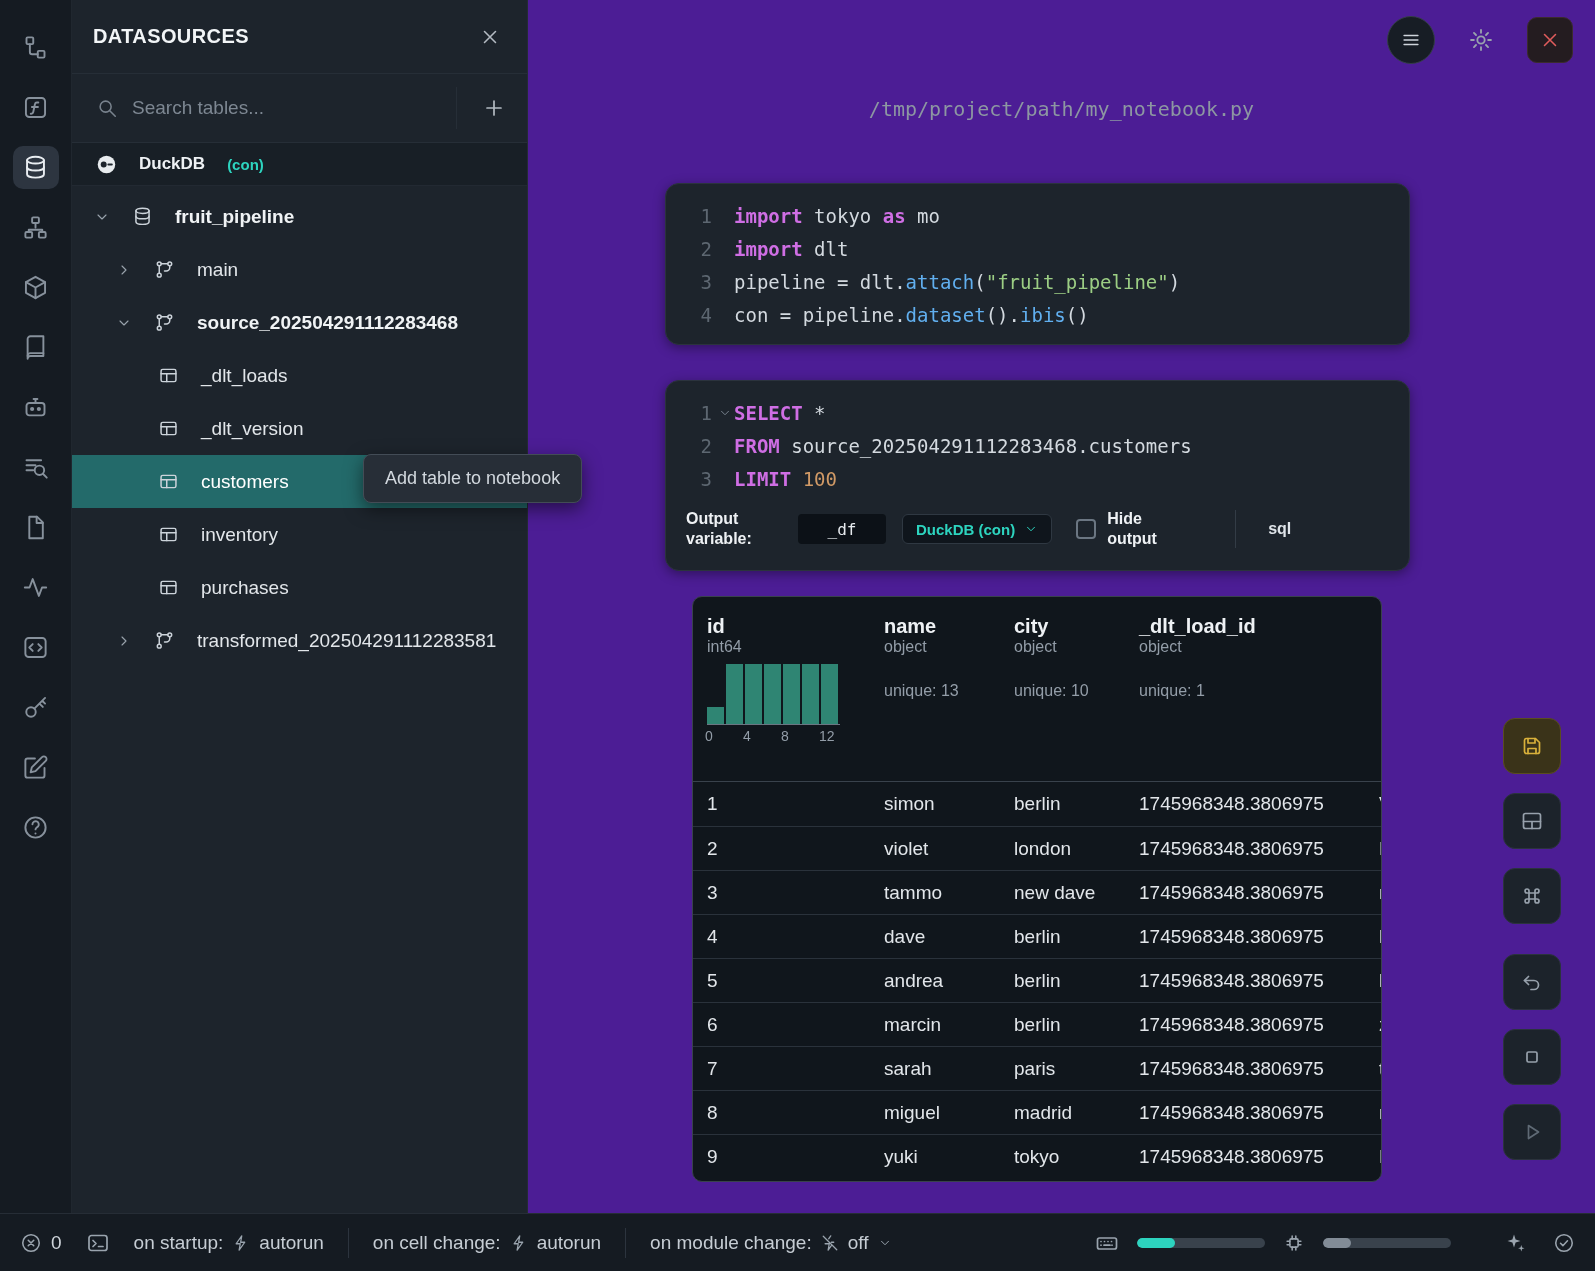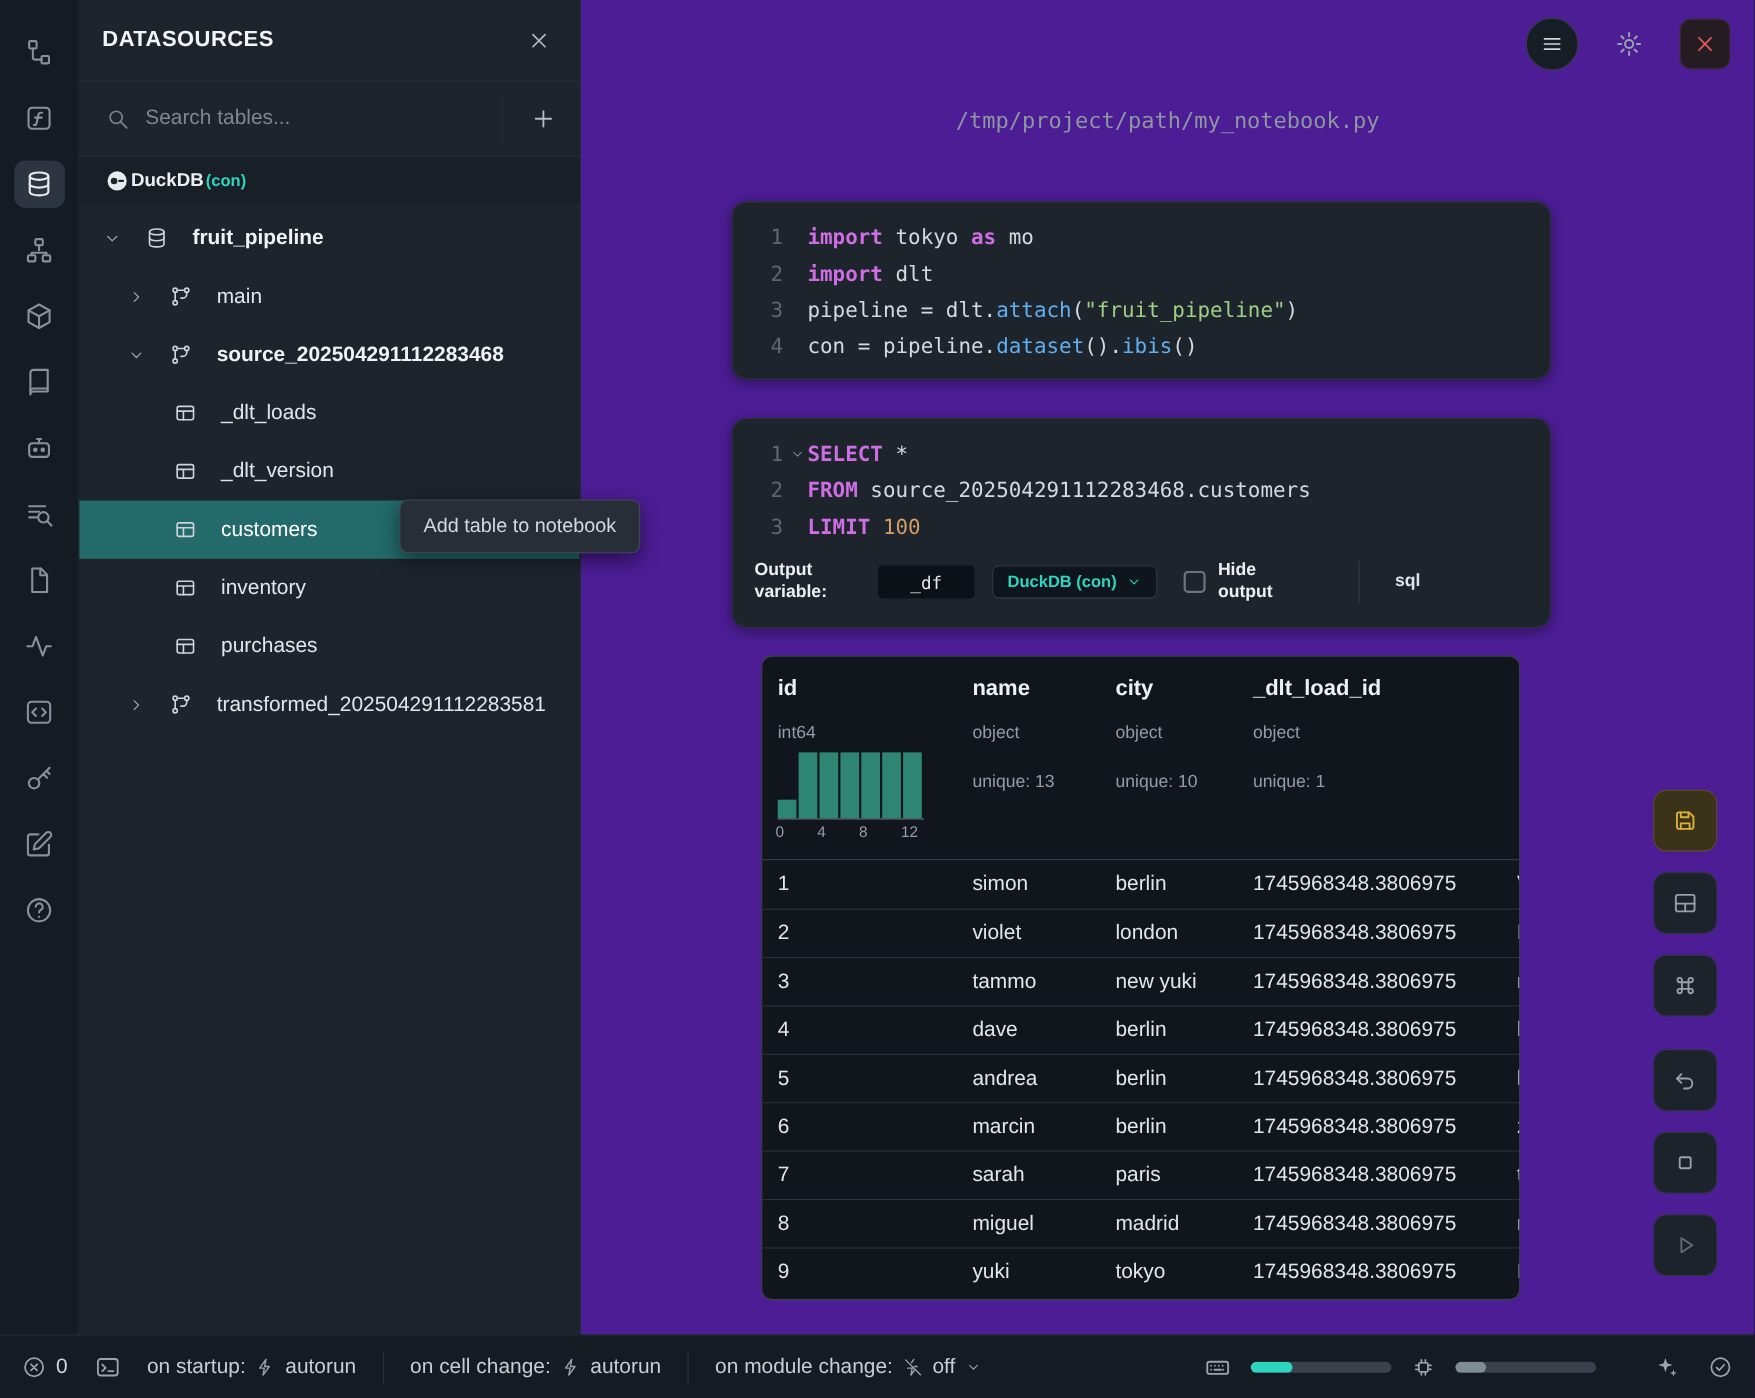--- a/index.html
+++ b/index.html
@@ -22,21 +22,21 @@
     padding:0 26px 0 21px;border-bottom:1px solid #262e37}
   .panel-title{font-size:20px;font-weight:bold;color:#f2f5f7;letter-spacing:.4px}
   .icon-btn{background:none;border:none;color:#b3bac2;cursor:pointer;display:flex}
   .search-row{height:69px;flex:none;display:flex;align-items:center;gap:14px;
     padding:0 10px 0 24px;border-bottom:1px solid #262e37}
   .search-input{flex:1;background:transparent;border:none;outline:none;color:#dfe4e9;font-size:19px;min-width:0}
   .search-input::placeholder{color:#7d8792}
   .vdiv{width:1px;height:42px;background:#262e37}
   .plus-btn{width:46px;height:46px;display:flex;align-items:center;justify-content:center;
     background:none;border:none;color:#b3bac2;cursor:pointer}
-  .engine-row{height:43px;flex:none;display:flex;align-items:center;gap:2px;
+  .engine-row{height:43px;flex:none;display:flex;align-items:center;gap:22px;
     padding:0 24px;background:#181f26;border-bottom:1px solid #222932;cursor:pointer}
   .engine-name{font-size:17px;font-weight:bold;color:#eef1f4}
   .engine-badge{font-size:15px;font-weight:bold;color:var(--teal)}
   .tree{flex:1;overflow:hidden;padding-top:4px}
   .tree-row{height:53px;display:flex;align-items:center;gap:22px;font-size:19px;
     color:#e2e6ea;cursor:pointer;padding-right:22px}
   .tree-row.indent0{padding-left:22px}
   .tree-row.indent1{padding-left:44px}
   .tree-row.indent2{padding-left:86px}
   .tree-row.bold .tlabel{font-weight:bold;color:#f0f3f5}
@@ -82,21 +82,21 @@
   .hide-label{margin-left:11px;width:56px;font-size:16px;font-weight:bold;color:#eef1f4;line-height:20px}
   .out-div{width:1px;height:38px;background:#333c46;margin-left:72px;flex:none}
   .lang-badge{margin-left:32px;font-size:16px;font-weight:bold;color:#dfe4e9}
 
   
   .table-wrap{width:690px;height:586px;margin:25px 0 0 164px;border:1px solid #39424c;border-radius:10px;
     overflow:hidden;background:#10161c}
   .thead{display:grid;height:185px;padding-top:18px;border-bottom:1px solid #39424c}
   .th{padding-left:14px;overflow:hidden;cursor:pointer}
   .cname{font-size:20px;font-weight:bold;color:#eef1f4;white-space:nowrap}
-  .cdtype{font-size:16px;color:#939da8;margin-top:20px}
+  .cdtype{font-size:16px;color:#939da8;margin-top:0}
   .cstat{font-size:16px;color:#939da8;margin-top:26px}
   .hist{margin-top:7px;width:133px}
   .bars{display:flex;align-items:flex-end;gap:2px;height:62px;border-bottom:1px solid #6b7682}
   .bar{width:17px;background:var(--bar);flex:none}
   .axis{position:relative;height:20px;font-size:14px;color:#939da8}
   .axis .tick{position:absolute;top:3px}
   .tr{display:grid;height:44px;align-items:center;border-top:1px solid #2a323b;cursor:pointer}
   .tbody .tr:first-child{border-top:none}
   .td{padding-left:14px;font-size:19px;color:#e2e6ea;white-space:nowrap;overflow:hidden}
 
@@ -530,21 +530,21 @@
             <div class="tr" style="grid-template-columns: 177px 130px 125px 240px 120px;">
               <div class="td">2</div>
               <div class="td">violet</div>
               <div class="td">london</div>
               <div class="td">1745968348.3806975</div>
               <div class="td">D</div>
             </div>
             <div class="tr" style="grid-template-columns: 177px 130px 125px 240px 120px;">
               <div class="td">3</div>
               <div class="td">tammo</div>
-              <div class="td">new yuki</div>
+              <div class="td">new dave</div>
               <div class="td">1745968348.3806975</div>
               <div class="td">n</div>
             </div>
             <div class="tr" style="grid-template-columns: 177px 130px 125px 240px 120px;">
               <div class="td">4</div>
               <div class="td">dave</div>
               <div class="td">berlin</div>
               <div class="td">1745968348.3806975</div>
               <div class="td">h</div>
             </div>

